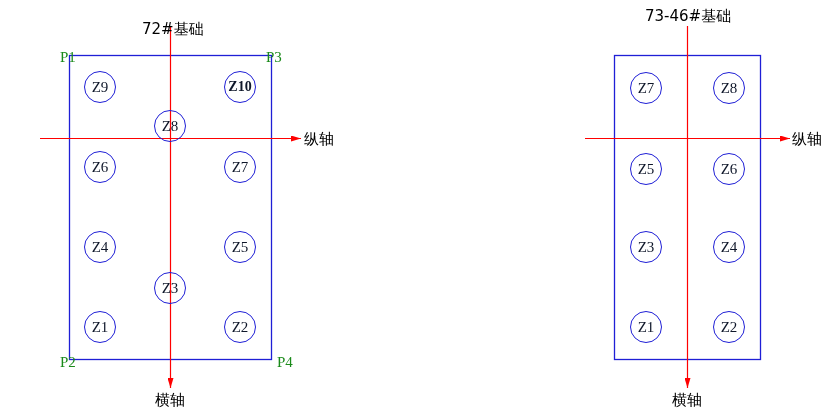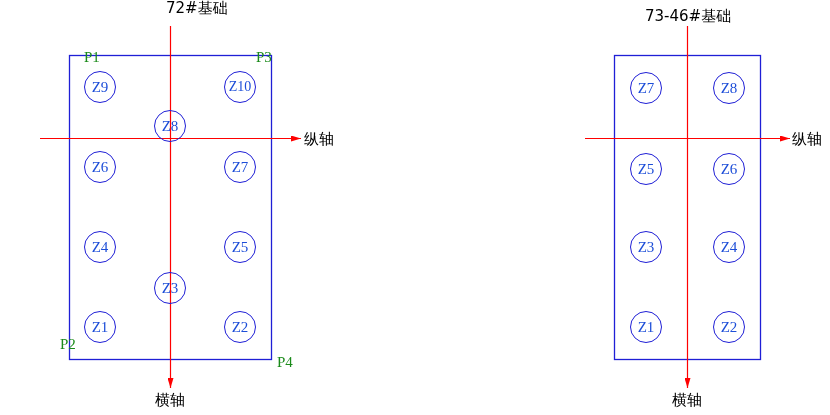--- a/index.html
+++ b/index.html
@@ -1,52 +1,52 @@
 <!DOCTYPE html>
 <html><head>
 <meta charset="utf-8">
 <style>
   html,body{margin:0;padding:0;background:#ffffff;}
   body{width:830px;height:415px;overflow:hidden;position:relative;font-family:"Liberation Serif","DejaVu Serif",serif;}
   svg{position:absolute;left:0;top:0;}
   .lbl{position:absolute;font-family:"DejaVu Sans","Liberation Sans",sans-serif;font-size:15px;color:#000;white-space:nowrap;line-height:16px;}
   .corner{position:absolute;font-family:"Liberation Serif","DejaVu Serif",serif;font-size:15px;color:#1a8a1a;line-height:16px;}
   .pile{position:absolute;width:30px;height:30px;margin-left:-16px;margin-top:-16px;border:1.3px solid #1f1fd6;border-radius:50%;
-        display:flex;align-items:center;justify-content:center;font-family:"Liberation Serif","DejaVu Serif",serif;font-size:15px;color:#1d4ed8;box-sizing:content-box;}
+        display:flex;align-items:center;justify-content:center;font-family:"Liberation Serif","DejaVu Serif",serif;font-size:15px;color:#0f172a;box-sizing:content-box;}
 </style>
 </head>
 <body>
 
 <svg width="830" height="415">
   <defs>
     <marker id="arrowR" markerWidth="10" markerHeight="6" refX="10" refY="3" orient="auto" markerUnits="userSpaceOnUse">
       <path d="M0,0 L10,3 L0,6 Z" fill="#ff0000"></path>
     </marker>
   </defs>
 
   <rect x="69.5" y="55.5" width="202" height="304" fill="none" stroke="#1f1fd6" stroke-width="1.3"></rect>
   <line x1="170.5" y1="26" x2="170.5" y2="388" stroke="#ff0000" stroke-width="1.2" marker-end="url(#arrowR)"></line>
   <line x1="40" y1="138.5" x2="301" y2="138.5" stroke="#ff0000" stroke-width="1.2" marker-end="url(#arrowR)"></line>
 
   <rect x="614.5" y="55.5" width="146" height="304" fill="none" stroke="#1f1fd6" stroke-width="1.3"></rect>
   <line x1="687.5" y1="26" x2="687.5" y2="388" stroke="#ff0000" stroke-width="1.2" marker-end="url(#arrowR)"></line>
   <line x1="585" y1="138.5" x2="790" y2="138.5" stroke="#ff0000" stroke-width="1.2" marker-end="url(#arrowR)"></line>
 </svg>
 
-<div class="lbl" style="left:142px;top:0;margin-left:24px;">72#基础</div>
+<div class="lbl" style="left:142px;top:21px;">72#基础</div>
 <div class="lbl" style="left:304px;top:131px;">纵轴</div>
 <div class="lbl" style="left:155px;top:392px;">横轴</div>
 
-<div class="corner" style="left:60px;top:49px;margin-left:24px;">P1</div>
-<div class="corner" style="left:60px;top:336px;">P2</div>
-<div class="corner" style="left:256px;top:49px;">P3</div>
+<div class="corner" style="left:60px;top:49px;">P1</div>
+<div class="corner" style="left:60px;top:354px;">P2</div>
+<div class="corner" style="left:266px;top:49px;">P3</div>
 <div class="corner" style="left:277px;top:354px;">P4</div>
 
 <div class="pile" style="left:100px;top:87px;">Z9</div>
-<div class="pile" style="left:240px;top:87px;font-size:14px;">Z10</div>
+<div class="pile" style="left:240px;top:87px;font-size:14px;font-weight:bold;">Z10</div>
 <div class="pile" style="left:170px;top:126px;">Z8</div>
 <div class="pile" style="left:100px;top:167px;">Z6</div>
 <div class="pile" style="left:240px;top:167px;">Z7</div>
 <div class="pile" style="left:100px;top:247px;">Z4</div>
 <div class="pile" style="left:240px;top:247px;">Z5</div>
 <div class="pile" style="left:170px;top:288px;">Z3</div>
 <div class="pile" style="left:100px;top:327px;">Z1</div>
 <div class="pile" style="left:240px;top:327px;">Z2</div>
 
 <div class="lbl" style="left:645px;top:8px;">73-46#基础</div>

